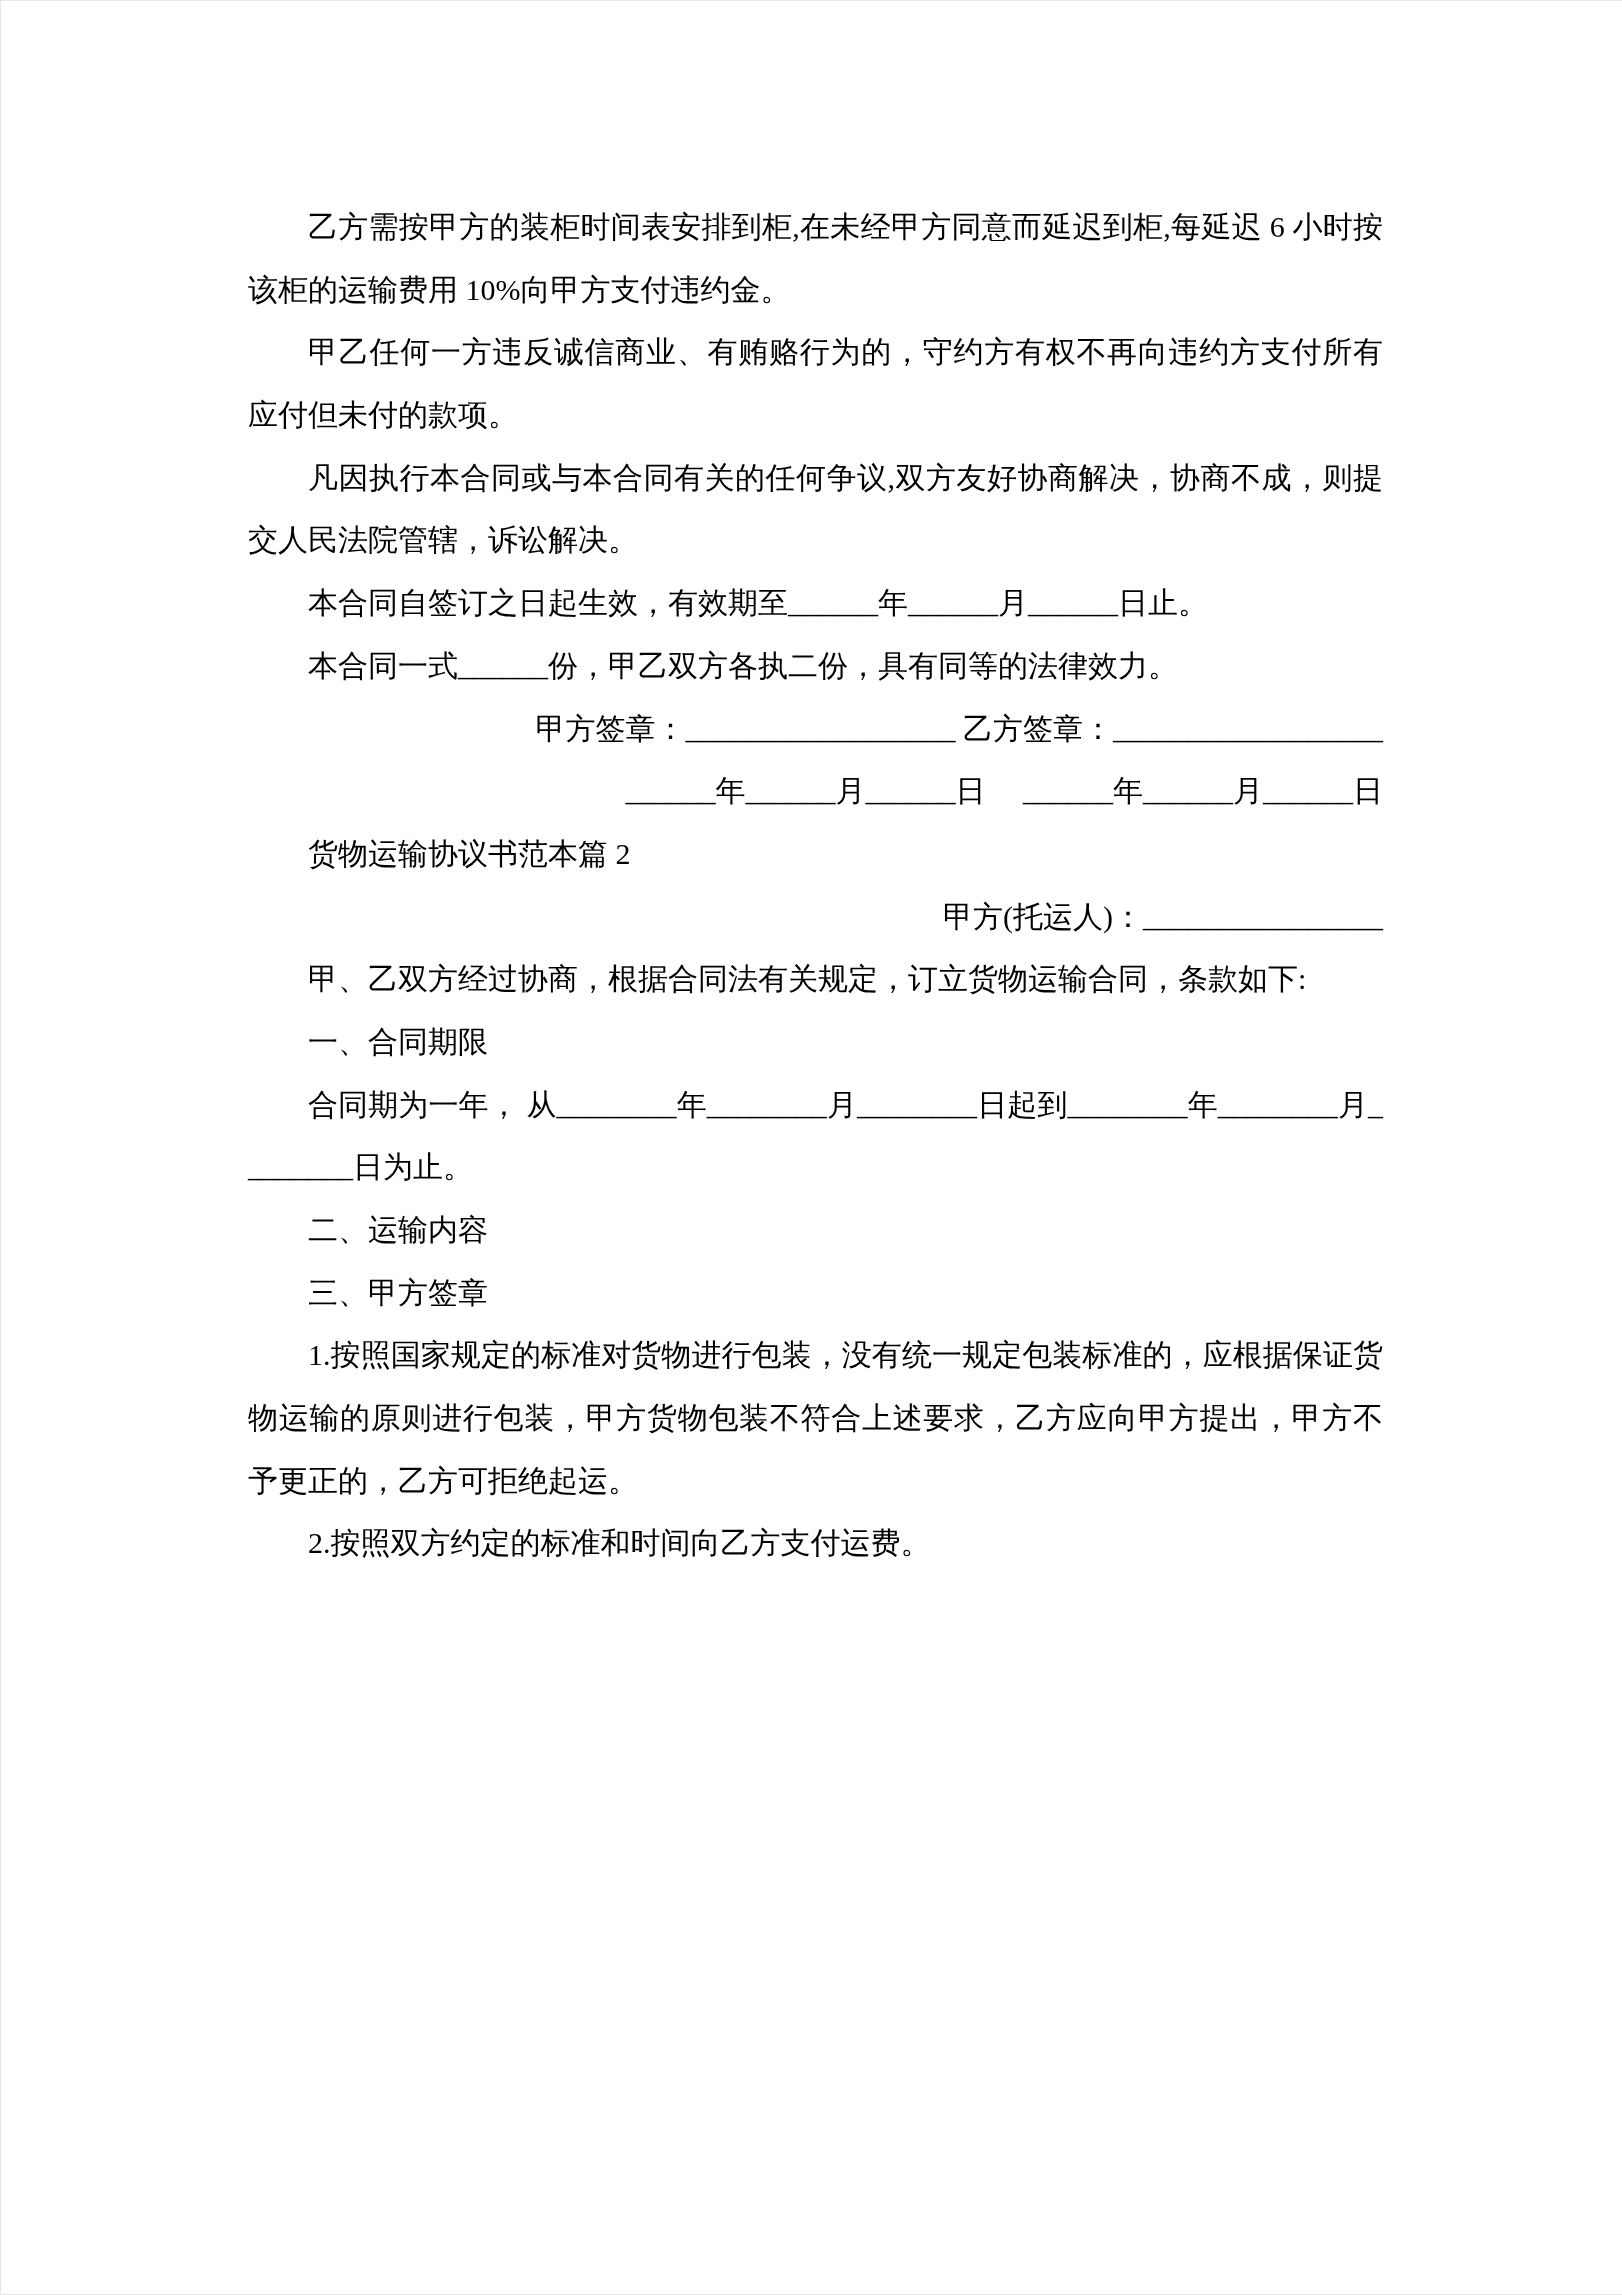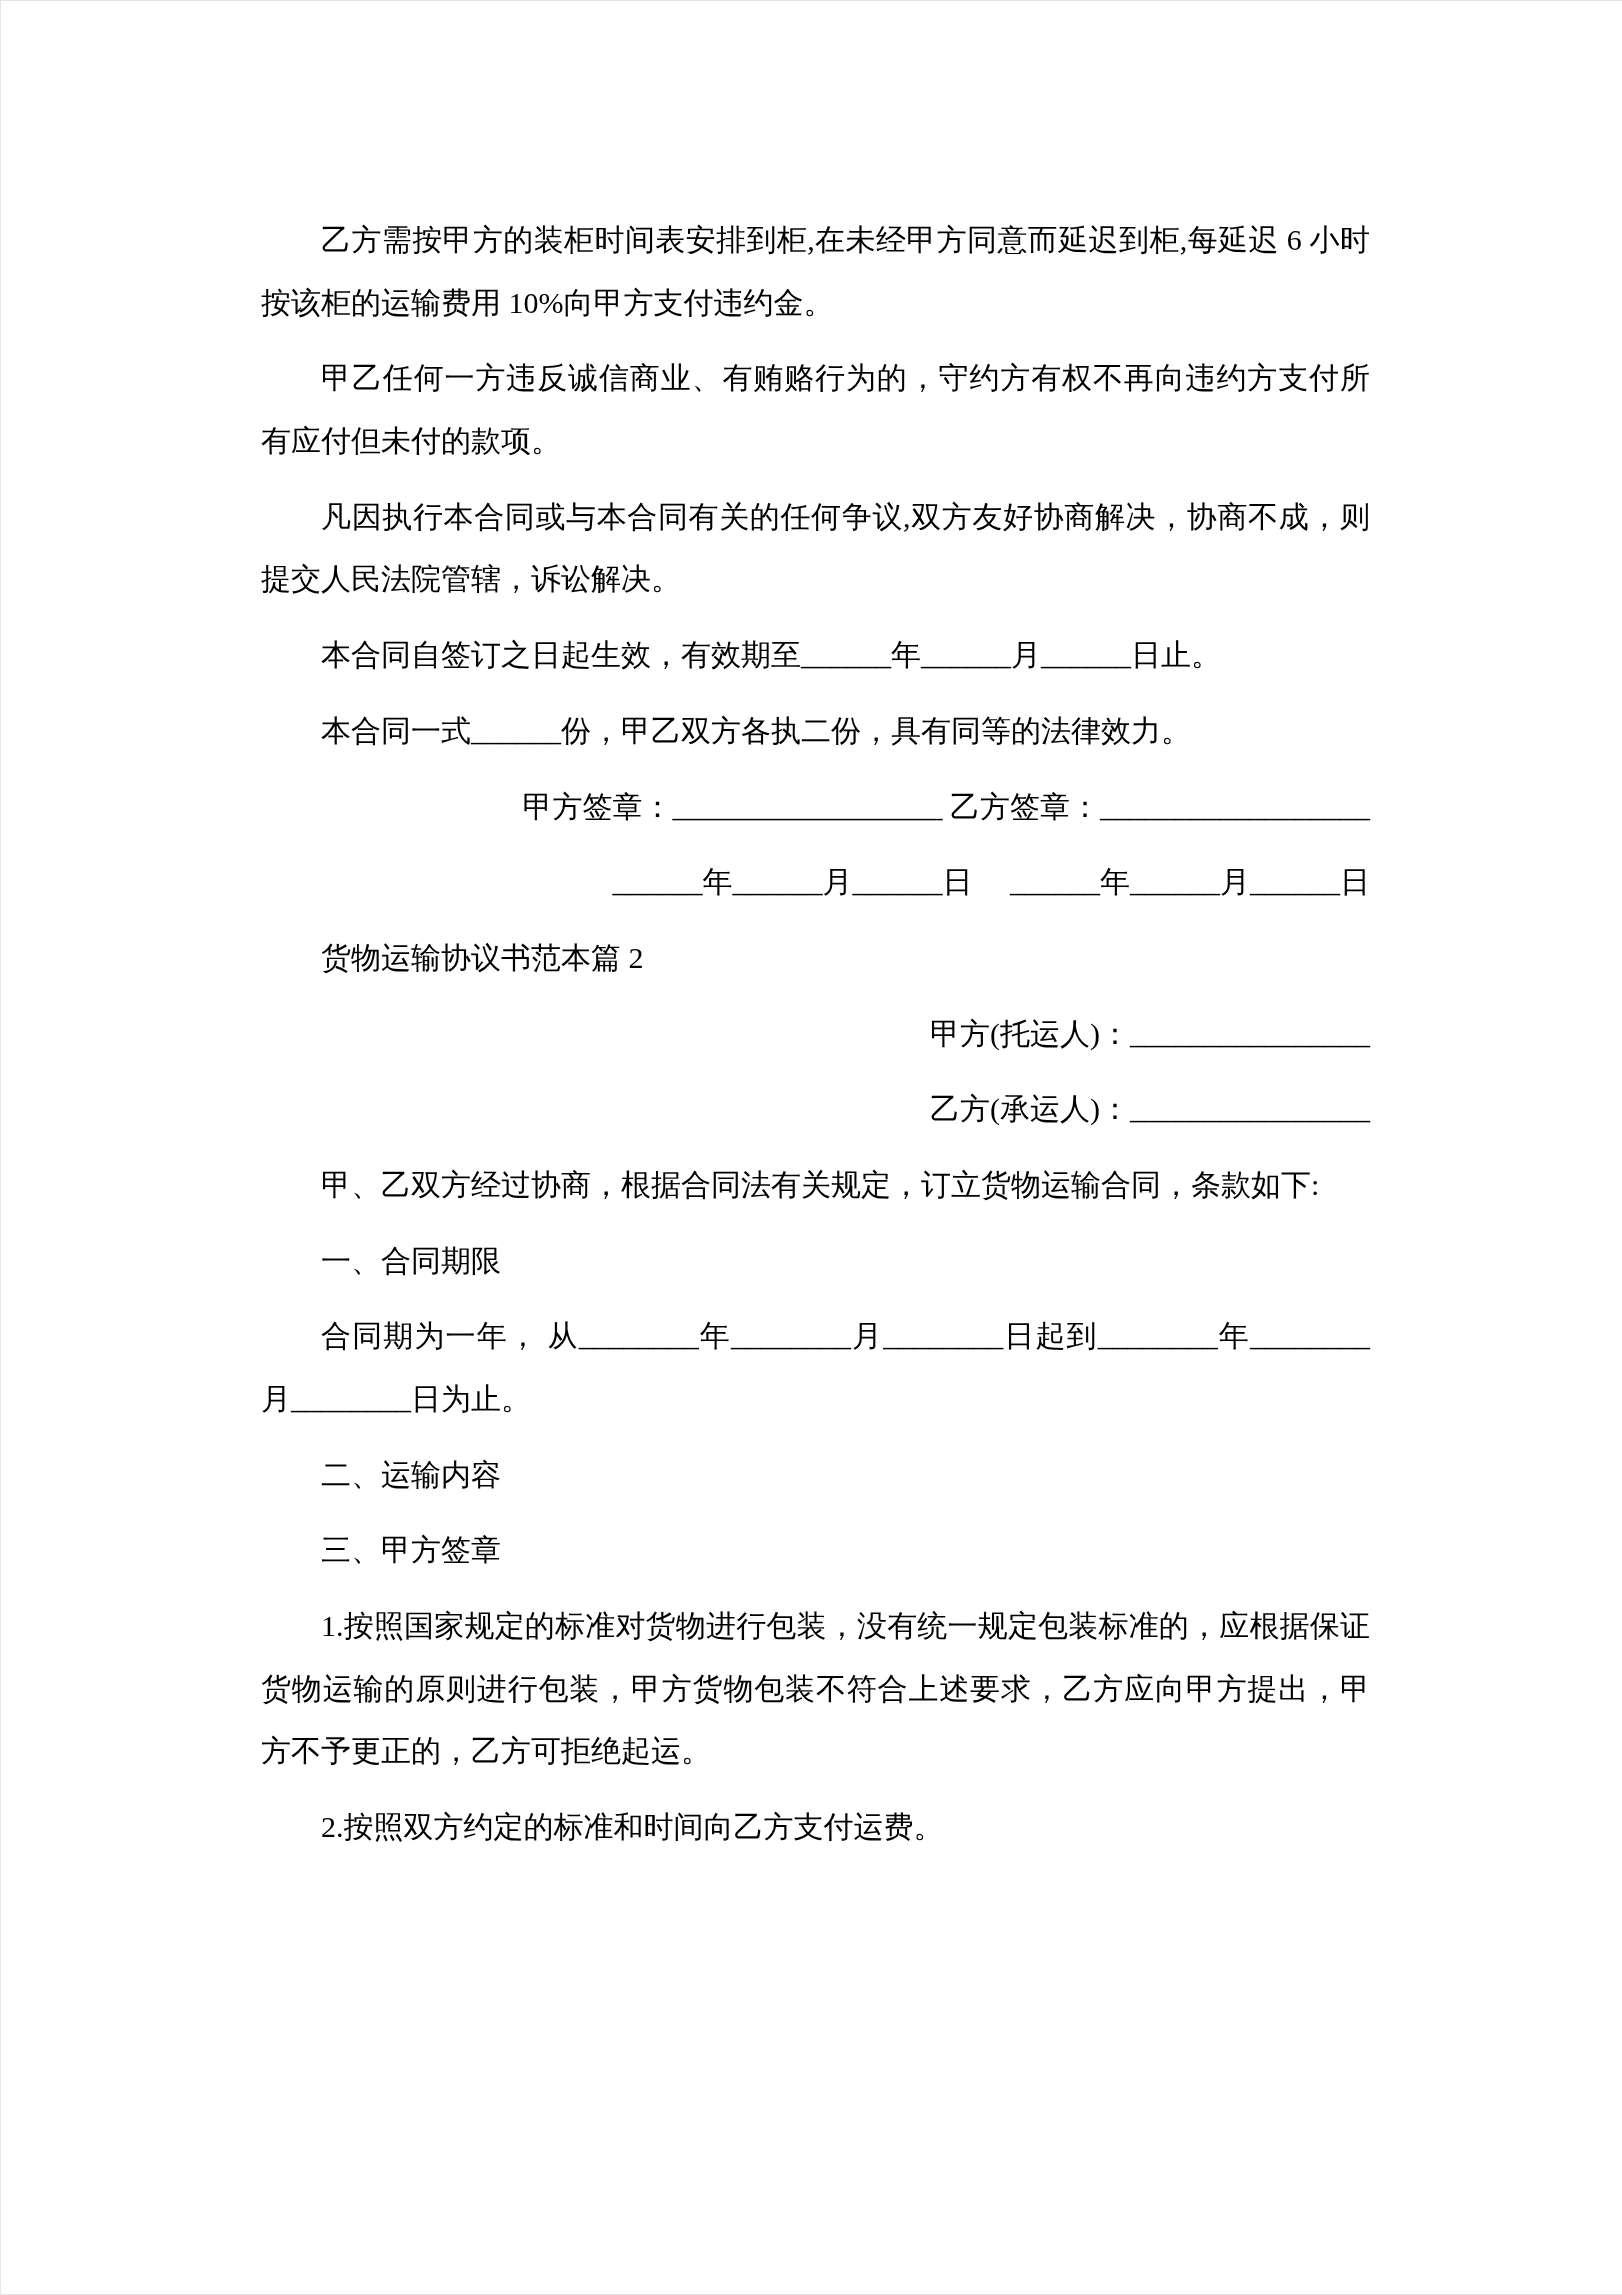--- a/index.html
+++ b/index.html
@@ -15,21 +15,21 @@
     box-sizing: border-box;
     border: 0.7px solid #e5e5e5;
   }
   .page {
     box-sizing: border-box;
     width: 1623px;
     height: 2295px;
     padding: 195px 241px 0 247px;
   }
   .doc p {
-    margin: 13px;
+    margin: 0;
     font-size: 30px;
     line-height: 2.09;
     text-indent: 2em;
     text-align: justify;
     word-break: break-all;
     white-space: pre-wrap;
   }
   .doc p.blank-line {
     text-align: right;
   }
@@ -41,21 +41,20 @@
   <div class="doc">
     <p>乙方需按甲方的装柜时间表安排到柜,在未经甲方同意而延迟到柜,每延迟 6 小时按该柜的运输费用 10%向甲方支付违约金。</p>
     <p>甲乙任何一方违反诚信商业、有贿赂行为的，守约方有权不再向违约方支付所有应付但未付的款项。</p>
     <p>凡因执行本合同或与本合同有关的任何争议,双方友好协商解决，协商不成，则提交人民法院管辖，诉讼解决。</p>
     <p>本合同自签订之日起生效，有效期至______年______月______日止。</p>
     <p>本合同一式______份，甲乙双方各执二份，具有同等的法律效力。</p>
     <p class="blank-line">甲方签章：__________________ 乙方签章：__________________</p>
     <p class="blank-line">______年______月______日 　______年______月______日</p>
     <p>货物运输协议书范本篇 2</p>
     <p class="blank-line">甲方(托运人)：________________</p>
-    <p class="blank-line">乙方(承运人)：________________</p>
     <p>甲、乙双方经过协商，根据合同法有关规定，订立货物运输合同，条款如下:</p>
     <p>一、合同期限</p>
     <p>合同期为一年， 从________年________月________日起到________年________月________日为止。</p>
     <p>二、运输内容</p>
     <p>三、甲方签章</p>
     <p>1.按照国家规定的标准对货物进行包装，没有统一规定包装标准的，应根据保证货物运输的原则进行包装，甲方货物包装不符合上述要求，乙方应向甲方提出，甲方不予更正的，乙方可拒绝起运。</p>
     <p>2.按照双方约定的标准和时间向乙方支付运费。</p>
   </div>
 </div>
 

